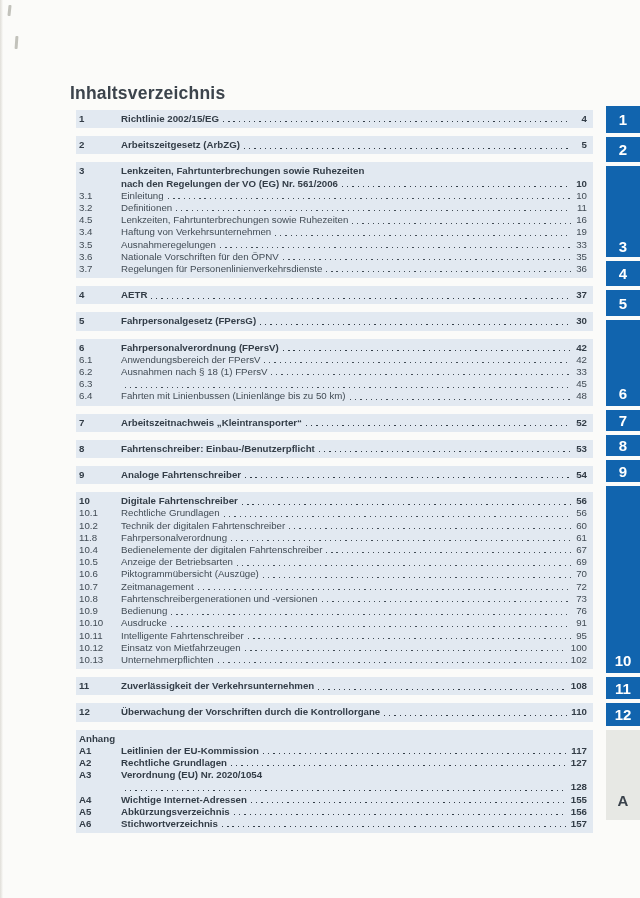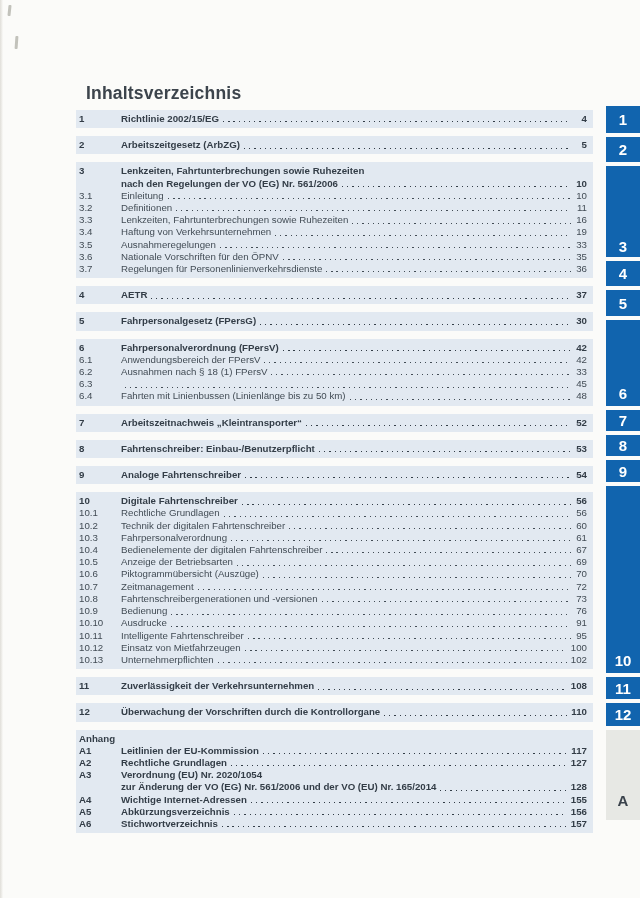--- a/index.html
+++ b/index.html
@@ -24,21 +24,21 @@
   .scan-edge{
     position:absolute;left:0;top:0;width:3px;height:898px;
     background:linear-gradient(to right,#d9d7d1,#efeeea 70%,transparent);
     opacity:.8;
   }
   .scan-mark{position:absolute;background:#c2c2bb;border-radius:1px;}
   .mark1{left:8px;top:5px;width:3px;height:11px;transform:rotate(6deg);}
   .mark2{left:15px;top:36px;width:3px;height:13px;transform:rotate(4deg);}
 
   .doc-title{
-    position:absolute;left:86px;top:83px;
+    position:absolute;left:70px;top:83px;
     font-size:17.5px;font-weight:bold;color:#3c444c;
     letter-spacing:.2px;
   }
 
   .toc{
     position:absolute;left:76px;top:110px;width:517px;
   }
   .band{
     background:var(--band);
     padding:3px 6px 3px 3px;
@@ -128,21 +128,21 @@
         <span class="leader"></span>
         <span class="page">10</span>
       </div>
       <div class="row">
         <span class="num">3.2</span>
         <span class="ttl">Definitionen</span>
         <span class="leader"></span>
         <span class="page">11</span>
       </div>
       <div class="row">
-        <span class="num">3.3</span>
+        <span class="num">4.5</span>
         <span class="ttl">Lenkzeiten, Fahrtunterbrechungen sowie Ruhezeiten</span>
         <span class="leader"></span>
         <span class="page">16</span>
       </div>
       <div class="row">
         <span class="num">3.4</span>
         <span class="ttl">Haftung von Verkehrsunternehmen</span>
         <span class="leader"></span>
         <span class="page">19</span>
       </div>
@@ -249,21 +249,21 @@
         <span class="leader"></span>
         <span class="page">56</span>
       </div>
       <div class="row">
         <span class="num">10.2</span>
         <span class="ttl">Technik der digitalen Fahrtenschreiber</span>
         <span class="leader"></span>
         <span class="page">60</span>
       </div>
       <div class="row">
-        <span class="num">10.3</span>
+        <span class="num">11.8</span>
         <span class="ttl">Fahrpersonalverordnung</span>
         <span class="leader"></span>
         <span class="page">61</span>
       </div>
       <div class="row">
         <span class="num">10.4</span>
         <span class="ttl">Bedienelemente der digitalen Fahrtenschreiber</span>
         <span class="leader"></span>
         <span class="page">67</span>
       </div>
@@ -358,21 +358,20 @@
         <span class="page">127</span>
       </div>
       <div class="row bold">
         <span class="num">A3</span>
         <span class="ttl">Verordnung (EU) Nr. 2020/1054</span>
         <span class="leader hidden"></span>
         <span class="page"></span>
       </div>
       <div class="row bold">
         <span class="num"></span>
-        <span class="ttl">zur Änderung der VO (EG) Nr. 561/2006 und der VO (EU) Nr. 165/2014</span>
         <span class="leader"></span>
         <span class="page">128</span>
       </div>
       <div class="row bold">
         <span class="num">A4</span>
         <span class="ttl">Wichtige Internet-Adressen</span>
         <span class="leader"></span>
         <span class="page">155</span>
       </div>
       <div class="row bold">

